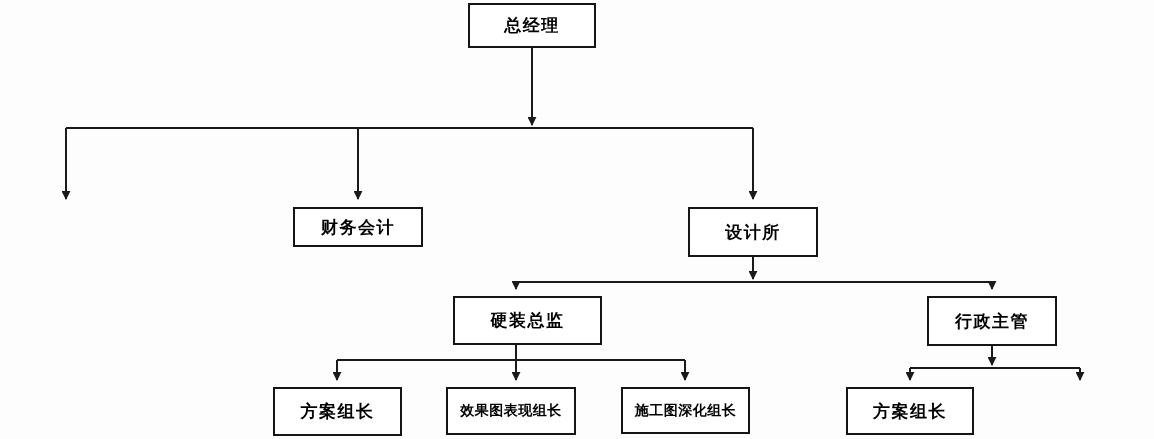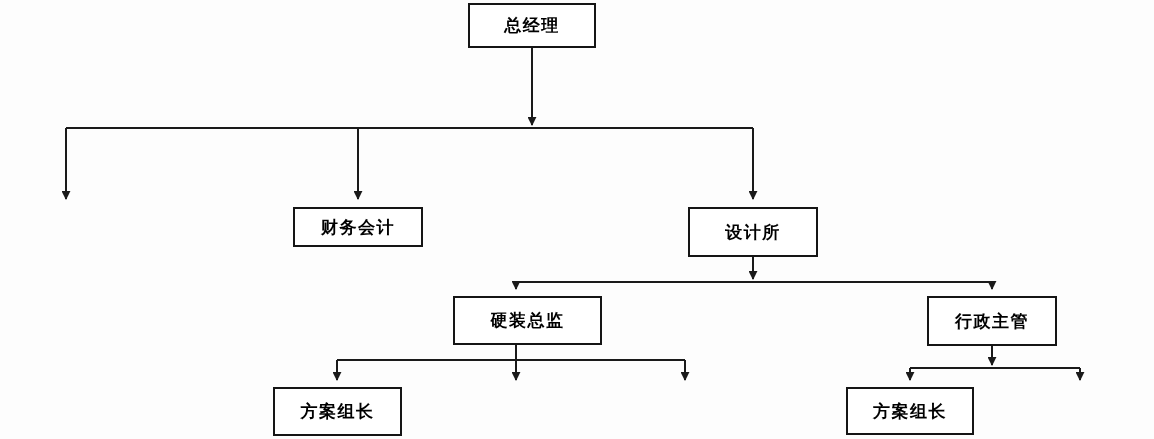--- a/index.html
+++ b/index.html
@@ -100,18 +100,20 @@
   <div class="node n-finance">财务会计</div>
 
   <div class="node n-design">设计所</div>
 
   <div class="node n-hard">硬装总监</div>
 
   <div class="node n-soft">行政主管</div>
 
   <div class="node n-hplan">方案组长</div>
 
+  <div class="node n-render small">效果图表现组长</div>
 
+  <div class="node n-constr small">施工图深化组长</div>
 
   <div class="node n-splan">方案组长</div>
 
 
 </div>
 
 </body></html>

